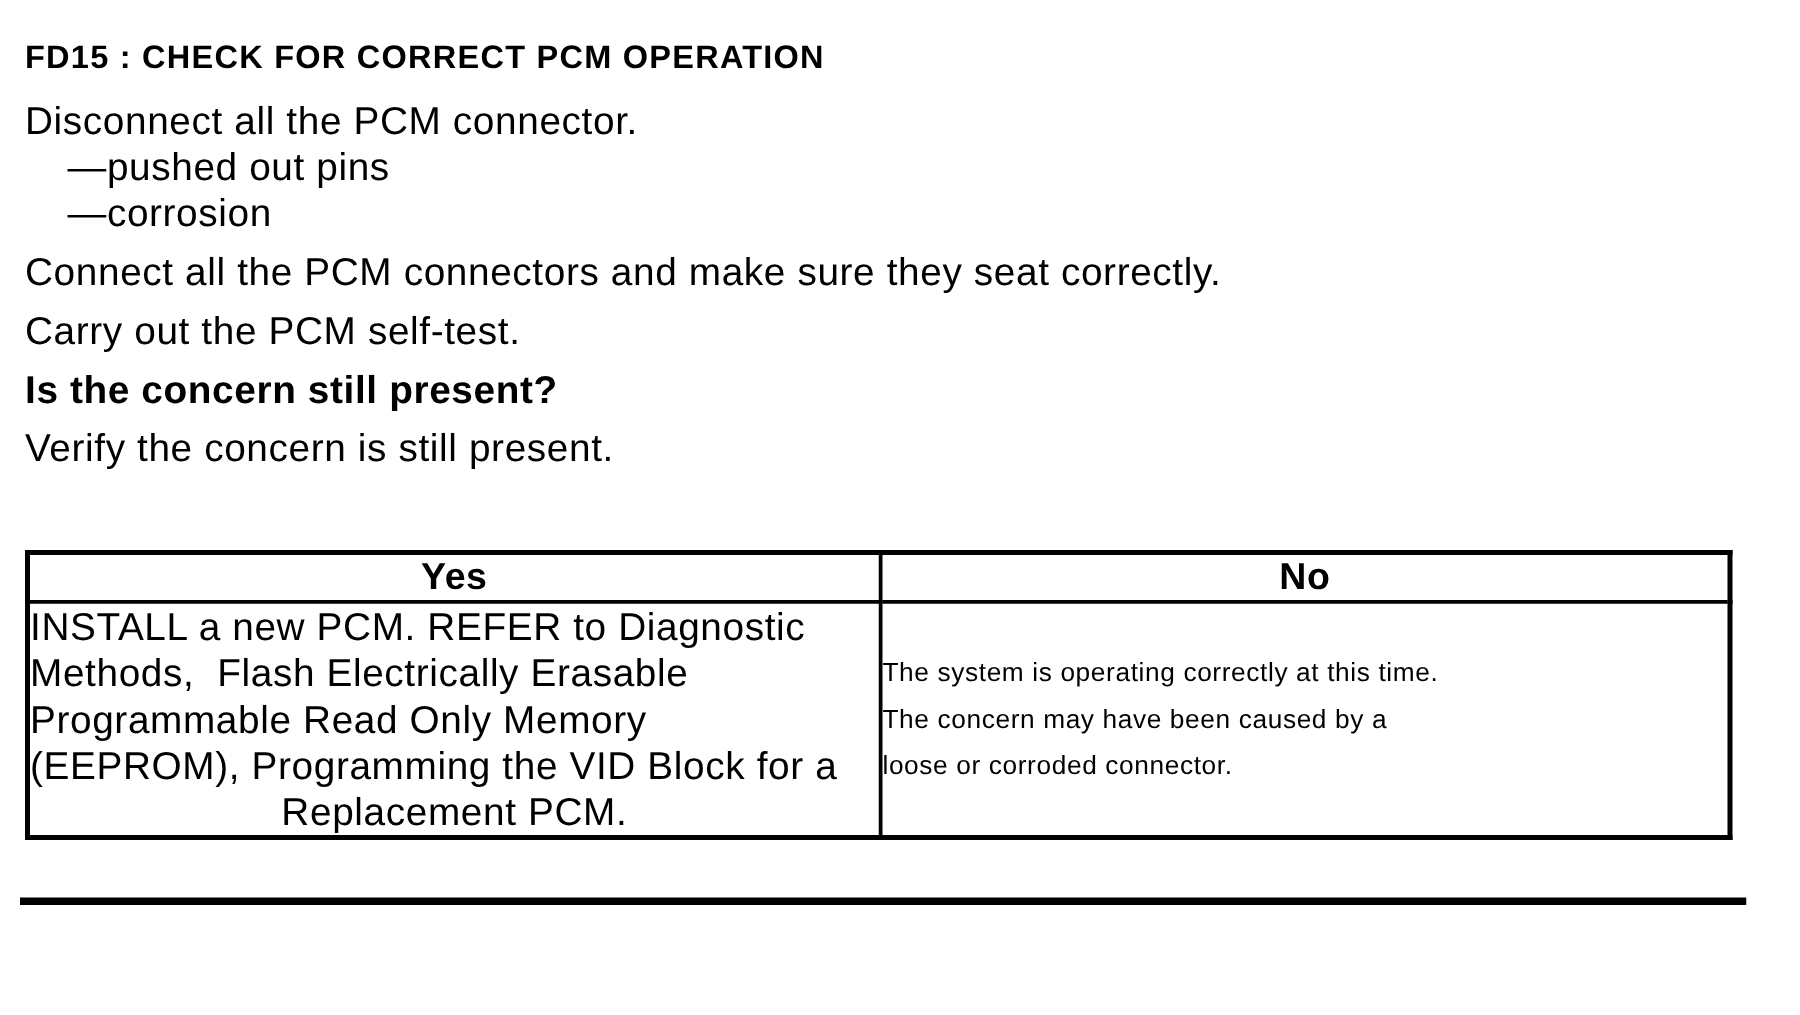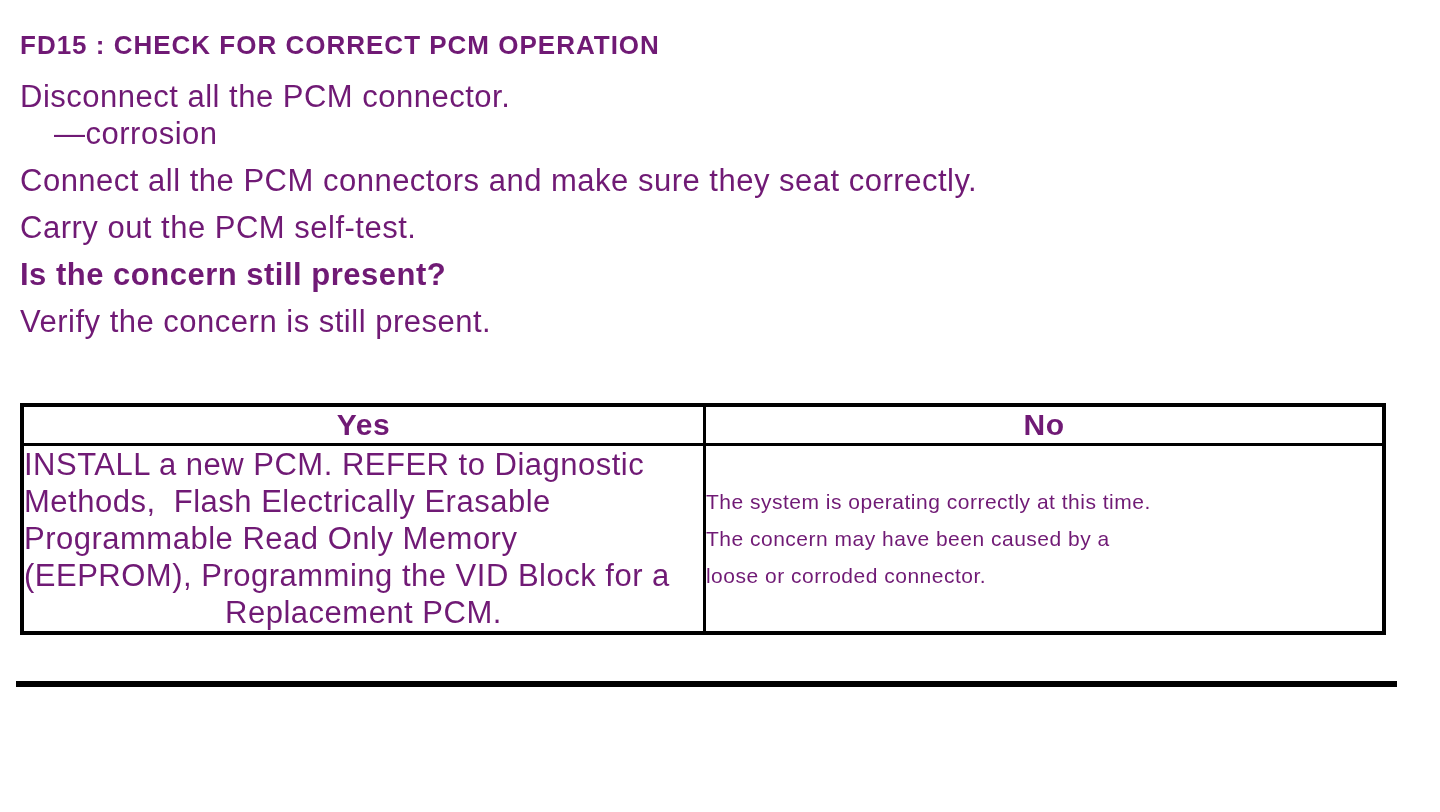--- a/index.html
+++ b/index.html
@@ -5,21 +5,21 @@
   html, body {
     margin: 0;
     padding: 0;
     background: #ffffff;
   }
   .page {
     position: relative;
     width: 1440px;
     height: 812px;
     background: #ffffff;
-    color: #701a75;
+    color: #000000;
     font-family: "Liberation Sans", sans-serif;
     font-size: 31px;
     letter-spacing: 0.5px;
     box-sizing: border-box;
     padding: 30px 0 0 20px;
     overflow: hidden;
   }
   .doc-title {
     font-size: 26px;
     font-weight: bold;
@@ -93,20 +93,21 @@
 </head>
 <body>
 
 <div class="page">
 
   <h1 class="doc-title">FD15 : CHECK FOR CORRECT PCM OPERATION</h1>
 
   <p class="step first">Disconnect all the PCM connector.</p>
 
 
+  <div class="indent-item">—pushed out pins</div>
 
   <div class="indent-item">—corrosion</div>
 
   <p class="step">Connect all the PCM connectors and make sure they seat correctly.</p>
 
   <p class="step">Carry out the PCM self-test.</p>
 
   <p class="step question">Is the concern still present?</p>
 
   <p class="step">Verify the concern is still present.</p>

